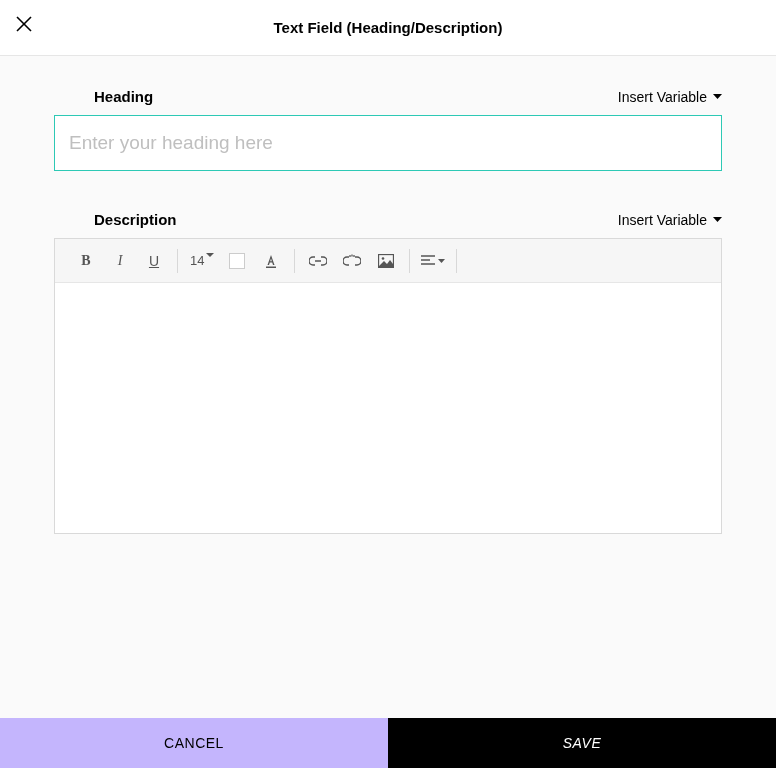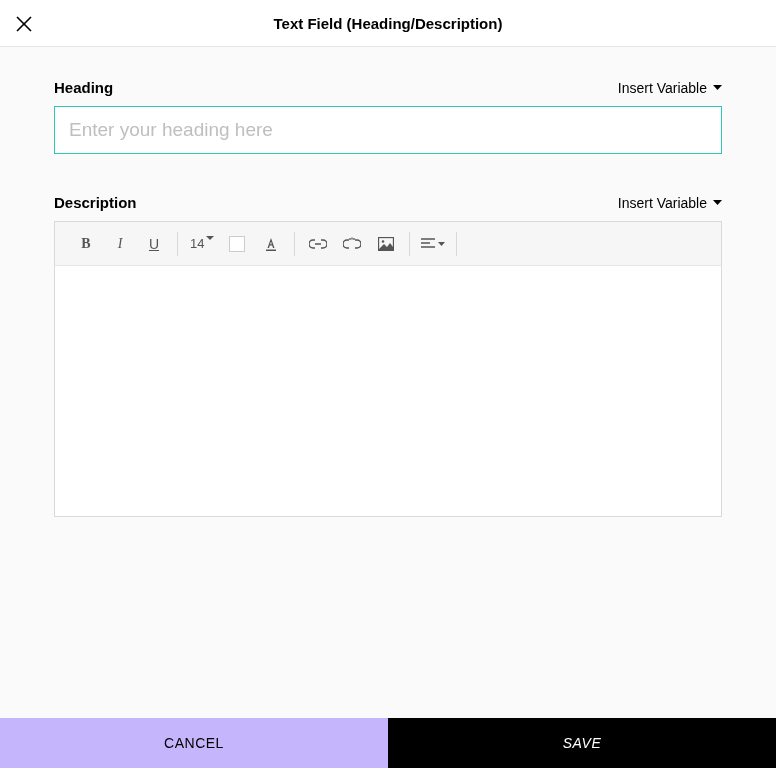--- a/index.html
+++ b/index.html
@@ -1,30 +1,30 @@
 <!DOCTYPE html>
 <html><head>
   <meta charset="utf-8">
   <style>
     * { box-sizing: border-box; margin: 0; padding: 0; }
     body { width: 776px; height: 768px; font-family: -apple-system, BlinkMacSystemFont, "Helvetica Neue", Arial, sans-serif; background: #fafafa; position: relative; overflow: hidden; }
 
-    .modal-header { height: 47px; background: #fff; border-bottom: 1px solid #e6e6e6; position: relative; display: flex; align-items: center; justify-content: center; }
+    .modal-header { height: 56px; background: #fff; border-bottom: 1px solid #e6e6e6; position: relative; display: flex; align-items: center; justify-content: center; }
     .close-btn { position: absolute; left: 12px; top: 12px; width: 24px; height: 24px; display: flex; align-items: center; justify-content: center; cursor: pointer; background: none; border: none; }
     .modal-title { font-size: 15px; font-weight: 600; color: #000; }
 
     .content { padding: 32px 54px 0 54px; }
 
     .field-block { margin-bottom: 40px; }
-    .field-head { display: flex; justify-content: space-between; align-items: center; margin-bottom: 10px; }
+    .field-head { display: flex; justify-content: space-between; align-items: center; margin-bottom: 10px; margin-left: 40px; }
     .field-label { font-size: 15px; font-weight: 700; color: #000; }
     .insert-var { font-size: 14px; color: #000; display: flex; align-items: center; gap: 6px; cursor: pointer; justify-content: flex-end; }
     .insert-var .caret { display:inline-block; }
 
-    .heading-input { width: 100%; height: 48px; border: 1px solid #2dc9b5; background: #fff; padding: 12px 14px; font-size: 19px; color: #333; outline: none; font-weight: 700; }
+    .heading-input { width: 100%; height: 56px; border: 1px solid #2dc9b5; background: #fff; padding: 12px 14px; font-size: 19px; color: #333; outline: none; font-weight: 700; }
     .heading-input::placeholder { color: #bfbfbf; font-weight: 300; }
 
     .editor-wrap { border: 1px solid #d9d9d9; background: #fff; }
     .toolbar { height: 44px; background: #f6f6f6; border-bottom: 1px solid #e6e6e6; display: flex; align-items: center; padding: 0 14px; gap: 0; }
     .tb-btn { width: 34px; height: 30px; display: flex; align-items: center; justify-content: center; color: #555; cursor: pointer; background: none; border: none; font-size: 14px; }
     .tb-sep { width: 1px; height: 24px; background: #d8d8d8; margin: 0 6px; }
     .tb-fontsize { display: flex; align-items: flex-start; gap: 2px; font-size: 13px; color: #555; padding: 0 6px; cursor: pointer; }
     .color-swatch { width: 16px; height: 16px; border: 1px solid #ccc; background: #fff; }
     .editor-body { height: 250px; background: #fff; padding: 12px; outline: none; font-size: 14px; }
 

